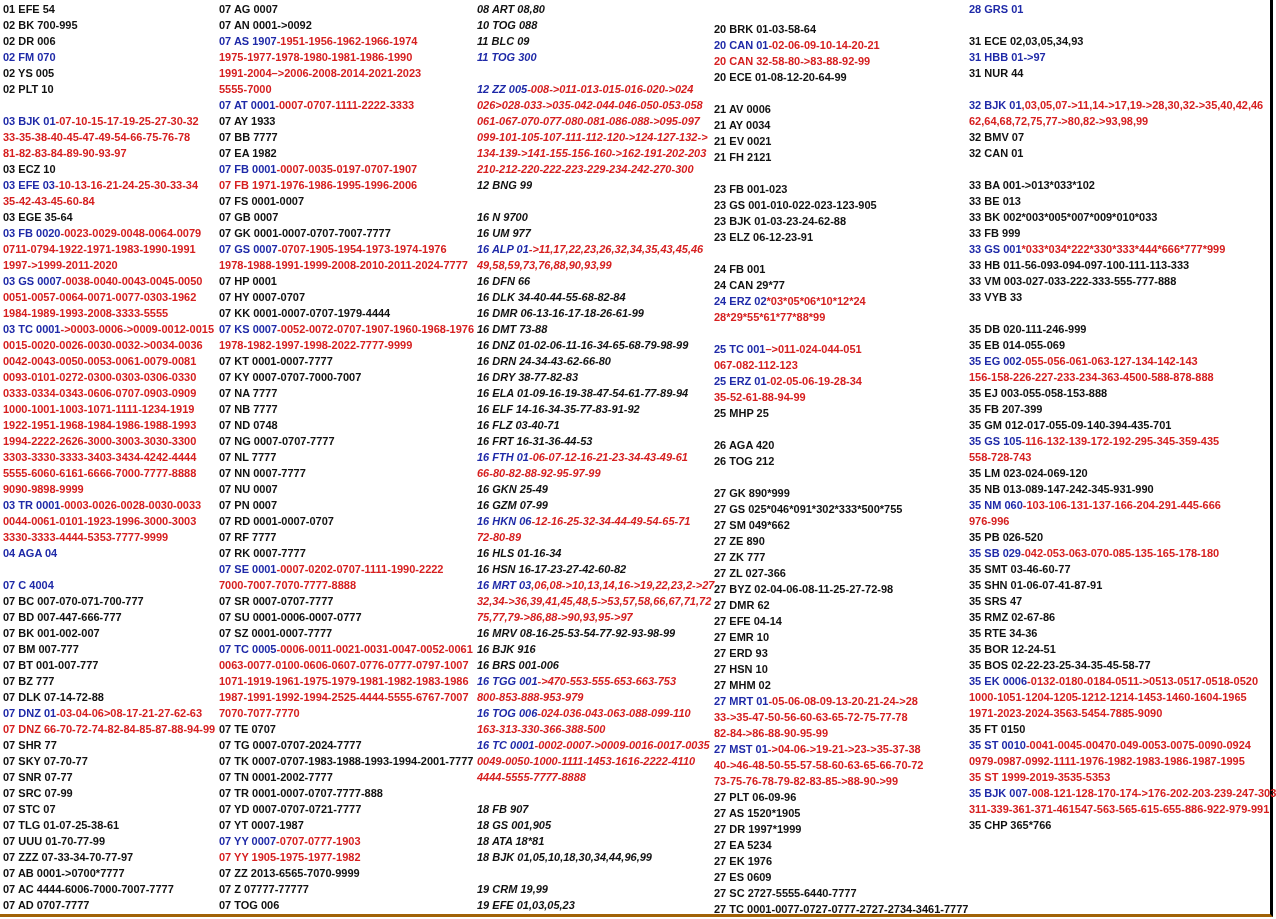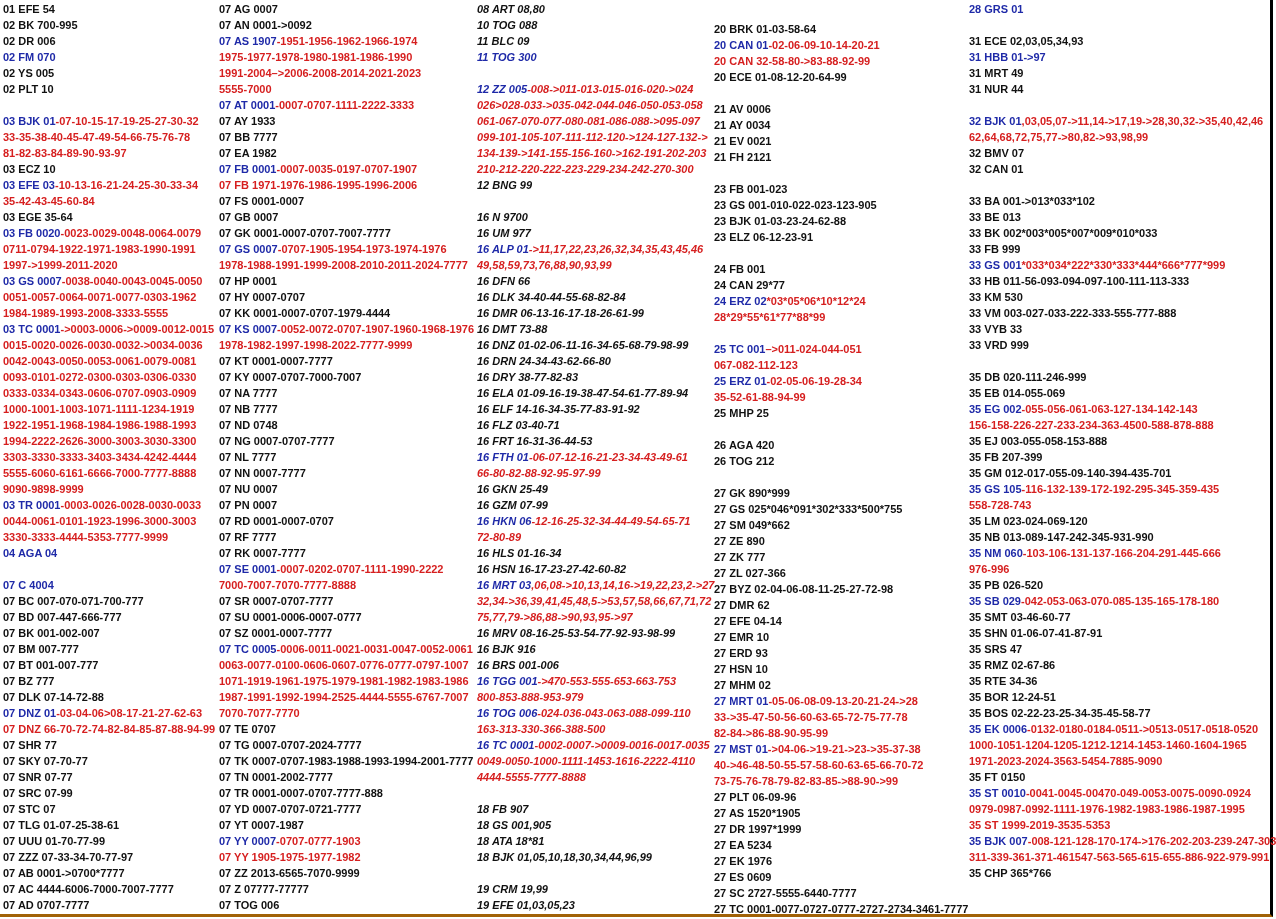--- a/index.html
+++ b/index.html
@@ -262,38 +262,35 @@
       <div class="line"><span class="k">27 ES 0609</span></div>
       <div class="line"><span class="k">27 SC 2727-5555-6440-7777</span></div>
       <div class="line"><span class="k">27 TC 0001-0077-0727-0777-2727-2734-3461-7777</span></div>
       <div class="line"><span class="k">27 TOG 058*080*888*996</span></div>
     </div>
   <div class="col col5">
       <div class="line"><span class="b">28 GRS 01</span></div>
       <div class="line blank"></div>
       <div class="line"><span class="k">31 ECE 02,03,05,34,93</span></div>
       <div class="line"><span class="b">31 HBB 01-&gt;97</span></div>
-      <div class="line"><span class="k">31 MRT 49</span></div>
       <div class="line"><span class="k">31 NUR 44</span></div>
       <div class="line blank"></div>
       <div class="line"><span class="b">32 BJK 01</span><span class="r">,03,05,07-&gt;11,14-&gt;17,19-&gt;28,30,32-&gt;35,40,42,46</span></div>
       <div class="line"><span class="r">62,64,68,72,75,77-&gt;80,82-&gt;93,98,99</span></div>
       <div class="line"><span class="k">32 BMV 07</span></div>
       <div class="line"><span class="k">32 CAN 01</span></div>
       <div class="line blank"></div>
       <div class="line"><span class="k">33 BA 001-&gt;013*033*102</span></div>
       <div class="line"><span class="k">33 BE 013</span></div>
       <div class="line"><span class="k">33 BK 002*003*005*007*009*010*033</span></div>
       <div class="line"><span class="k">33 FB 999</span></div>
       <div class="line"><span class="b">33 GS 001</span><span class="r">*033*034*222*330*333*444*666*777*999</span></div>
       <div class="line"><span class="k">33 HB 011-56-093-094-097-100-111-113-333</span></div>
-      <div class="line"><span class="k">33 KM 530</span></div>
       <div class="line"><span class="k">33 VM 003-027-033-222-333-555-777-888</span></div>
       <div class="line"><span class="k">33 VYB 33</span></div>
-      <div class="line"><span class="k">33 VRD 999</span></div>
       <div class="line blank"></div>
       <div class="line"><span class="k">35 DB 020-111-246-999</span></div>
       <div class="line"><span class="k">35 EB 014-055-069</span></div>
       <div class="line"><span class="b">35 EG 002</span><span class="r">-055-056-061-063-127-134-142-143</span></div>
       <div class="line"><span class="r">156-158-226-227-233-234-363-4500-588-878-888</span></div>
       <div class="line"><span class="k">35 EJ 003-055-058-153-888</span></div>
       <div class="line"><span class="k">35 FB 207-399</span></div>
       <div class="line"><span class="k">35 GM 012-017-055-09-140-394-435-701</span></div>
       <div class="line"><span class="b">35 GS 105</span><span class="r">-116-132-139-172-192-295-345-359-435</span></div>
       <div class="line"><span class="r">558-728-743</span></div>

